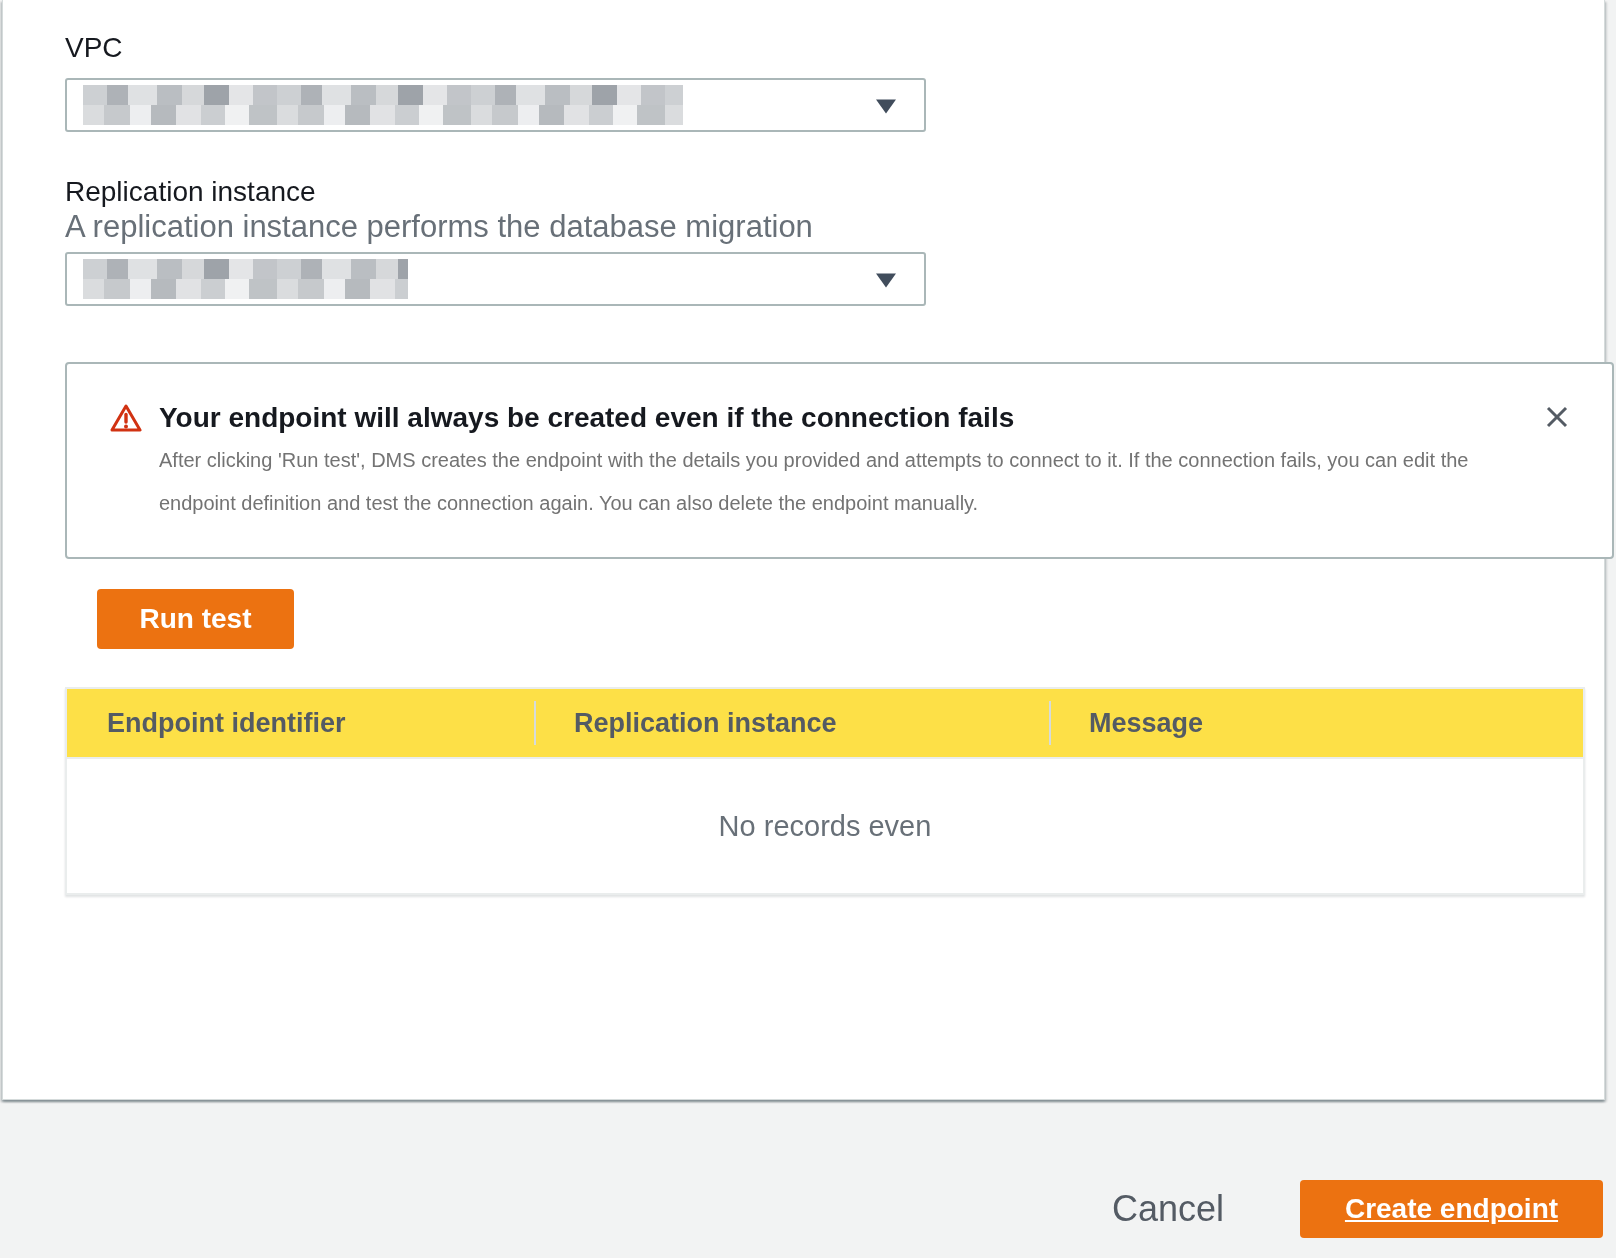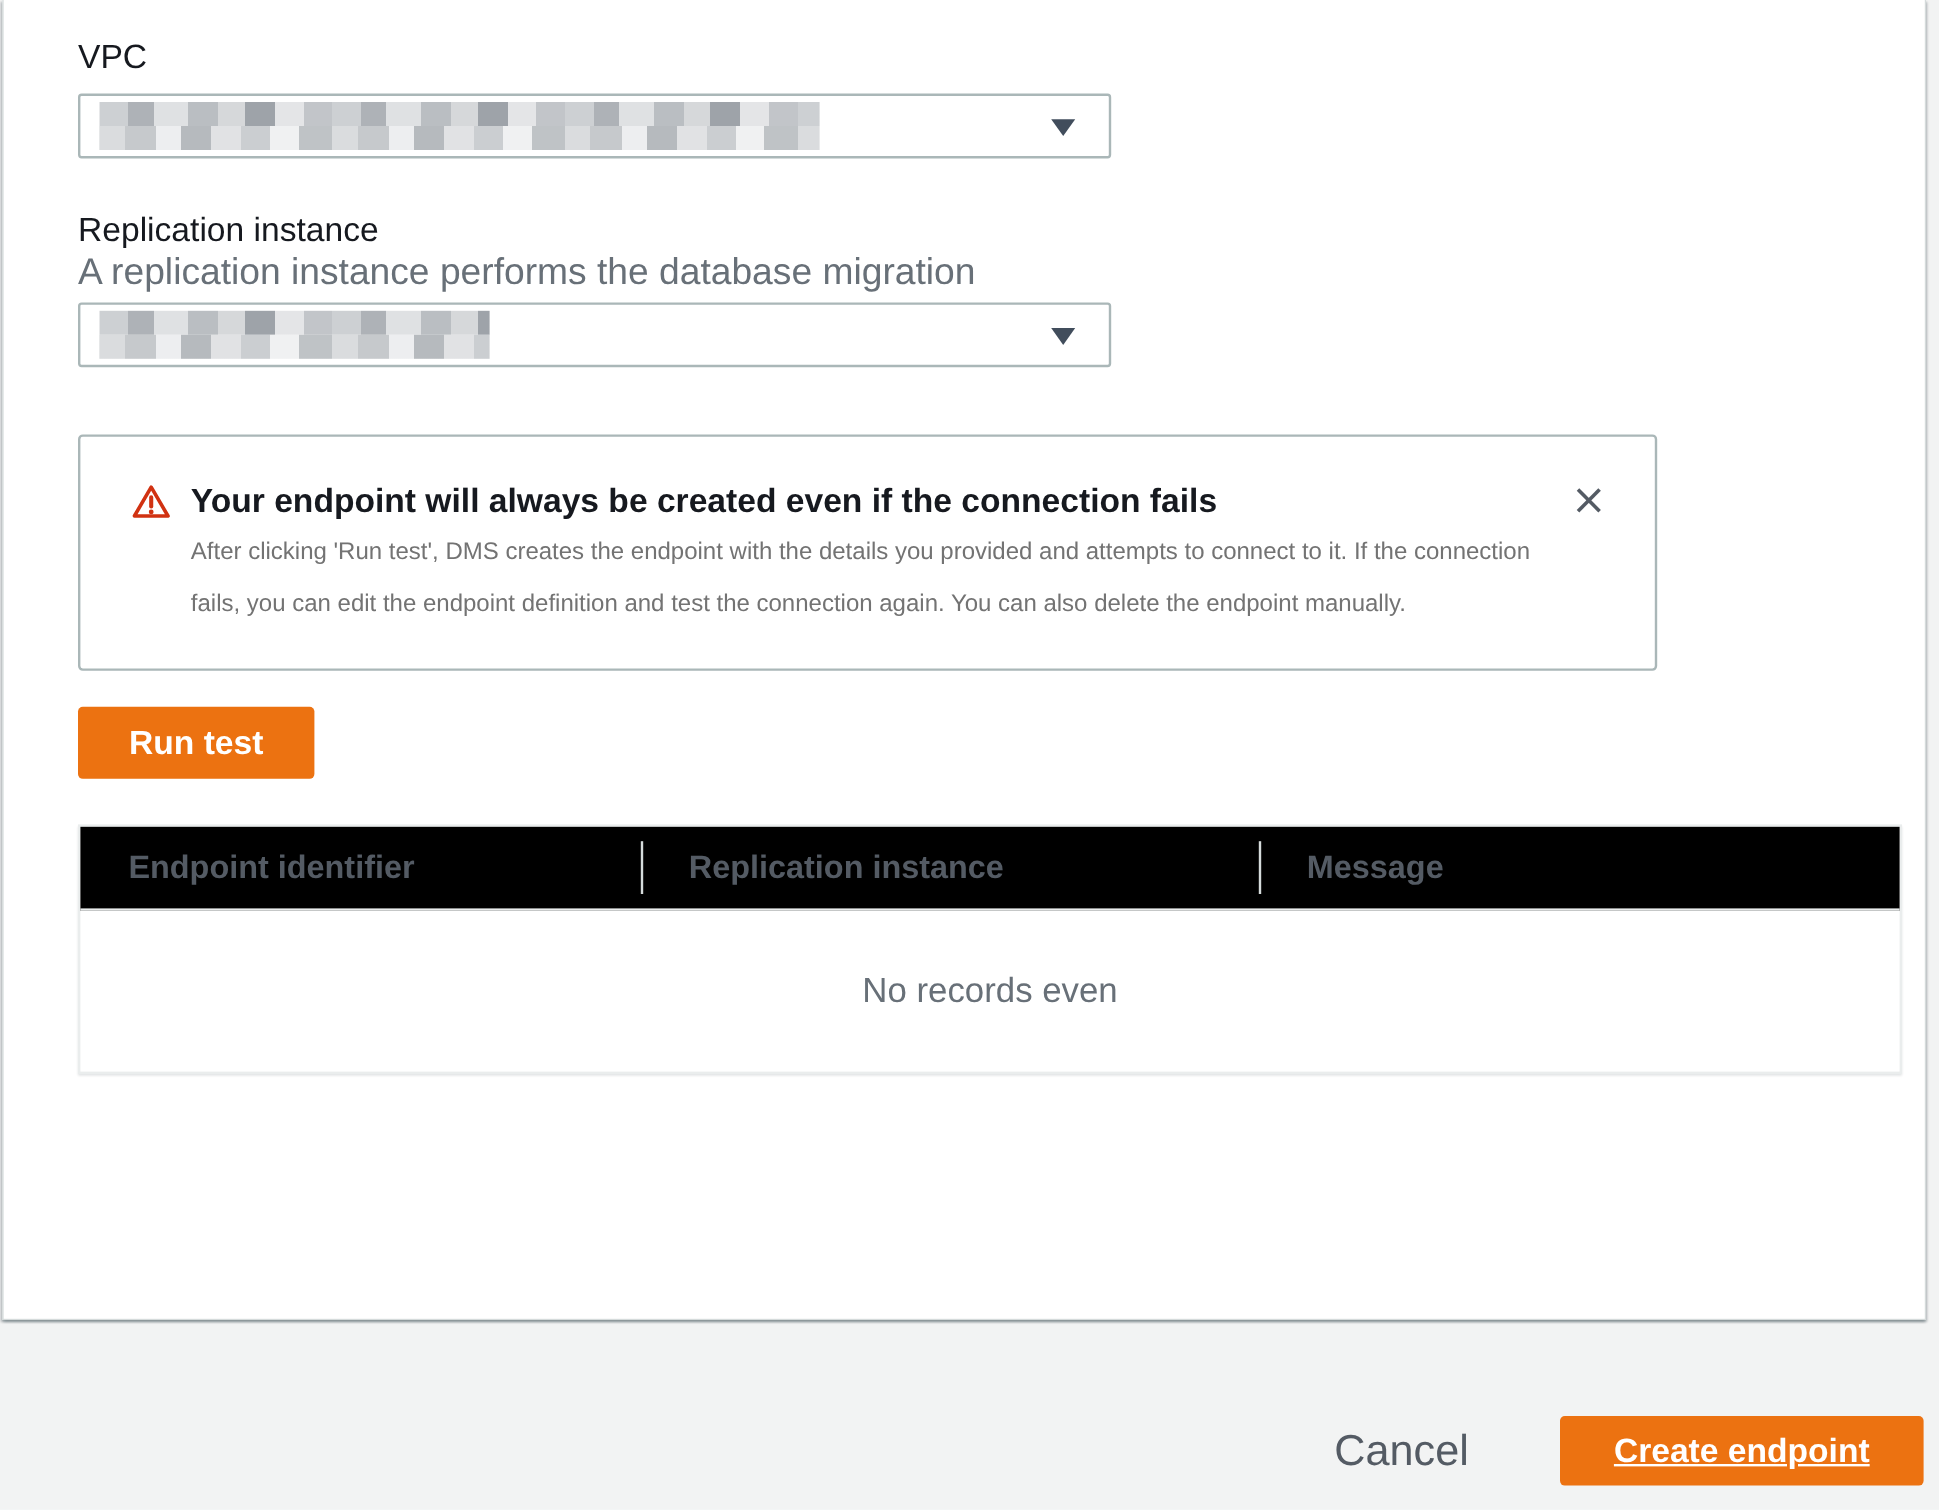--- a/index.html
+++ b/index.html
@@ -53,55 +53,55 @@
   }
   .redact .r2 {
     height:20px;
     background:repeating-linear-gradient(90deg,#dadcde 0 21px,#c6c9cc 21px 47px,#edeef0 47px 68px,#b6babe 68px 93px,#e1e2e4 93px 118px,#cbced1 118px 142px,#f0f1f2 142px 166px,#bfc3c6 166px 194px);
   }
   .redact-vpc { width:600px; }
   .redact-repl { width:325px; }
 
   
   .warning-box {
-    width:1316px; margin-top:56px;
+    width:1549px; margin-top:56px;
     border:2px solid #aab7b8; border-radius:4px; background:#fff;
     display:flex; align-items:flex-start;
     padding:32px 40px 32px 43px;
   }
   .warn-icon { flex:0 0 auto; margin-top:7px; }
   .warn-content { margin-left:17px; max-width:1330px; }
   .warn-title { font-size:28px; font-weight:bold; line-height:43px; color:#16191f; }
   .warn-body  { font-size:20px; line-height:43px; color:#737373; max-width:1310px; }
   .close-btn {
     margin-left:auto; background:none; border:none; cursor:pointer;
     padding:0; margin-top:6px; line-height:0;
   }
 
   
   .btn-primary {
     background:#ec7211; color:#ffffff; border:none; border-radius:4px;
     font-family:"Liberation Sans", sans-serif;
     font-size:28px; font-weight:bold; cursor:pointer;
   }
-  .run-test { margin-top:30px; width:197px; height:60px; }
+  .run-test { margin-top:30px; width:197px; height:60px;margin-left:32px; }
   .btn-link {
     background:none; border:none; cursor:pointer;
     font-family:"Liberation Sans", sans-serif;
     font-size:36px; font-weight:normal; color:#545b64;
   }
   .create-btn { min-width:303px; height:58px; padding:0 36px;text-decoration:underline; }
 
   
   .results-table {
     width:1520px; margin-top:38px; background:#fff;
     border:2px solid #eaeded;
     box-shadow:0 2px 2px rgba(0,28,36,.12);
   }
-  .thead { display:flex; height:70px; background:#000000; border-bottom:2px solid #eaeded; align-items:center; }
+  .thead { display:flex; height:70px; background:#fde047; border-bottom:2px solid #eaeded; align-items:center; }
   .th {
     position:relative; height:100%; display:flex; align-items:center;
     padding-left:40px; font-size:27px; font-weight:bold; color:#545b64;
   }
   .th + .th::before {
     content:""; position:absolute; left:0; top:50%; transform:translateY(-50%);
     width:2px; height:44px; background:#d5dbdb;
   }
   .th-c1 { width:467px; } .th-c2 { width:515px; } .th-c3 { width:211px; } .th-c4 { width:323px; }
   .tbody { height:134px; display:flex; align-items:center; justify-content:center; }

